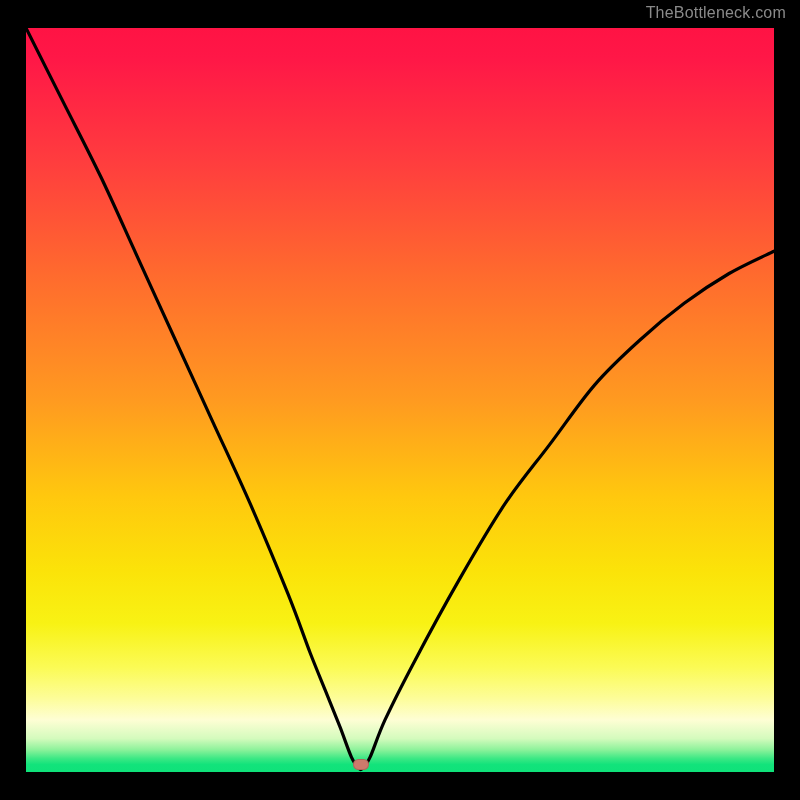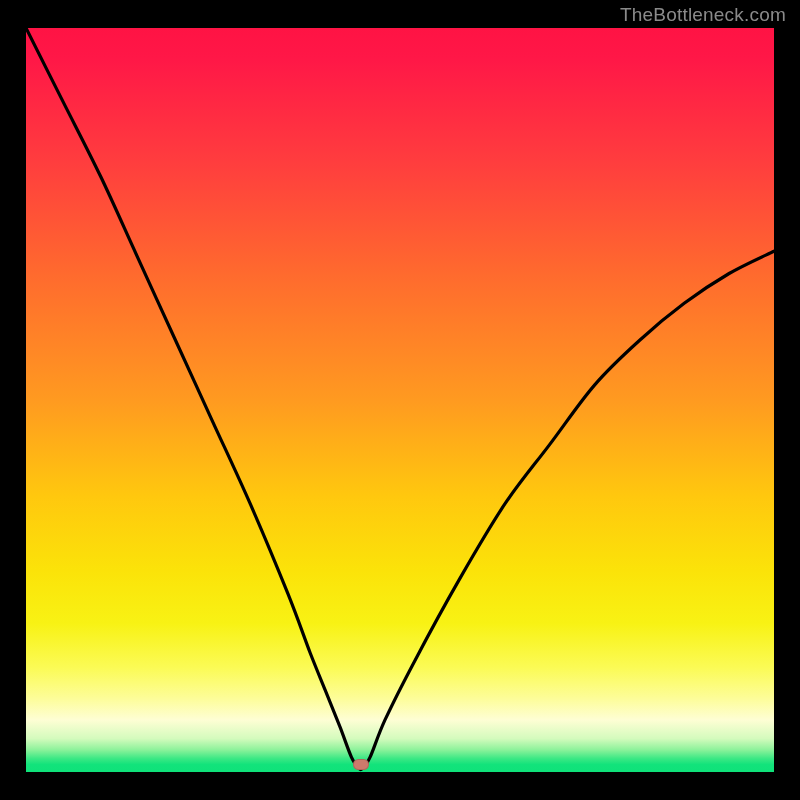--- a/index.html
+++ b/index.html
@@ -64,21 +64,21 @@
     position: absolute;
     inset: 0;
     width: 100%;
     height: 100%;
   }
   .watermark {
     position: absolute;
     top: 4px;
     right: 14px;
     font-family: Arial, Helvetica, sans-serif;
-    font-size: 19px;
+    font-size: 16px;
     color: #8a8a8a;
     letter-spacing: 0.2px;
     user-select: none;
   }
   .marker {
     position: absolute;
     width: 16px;
     height: 11px;
     border-radius: 6px;
     background: #cc7a6c;

